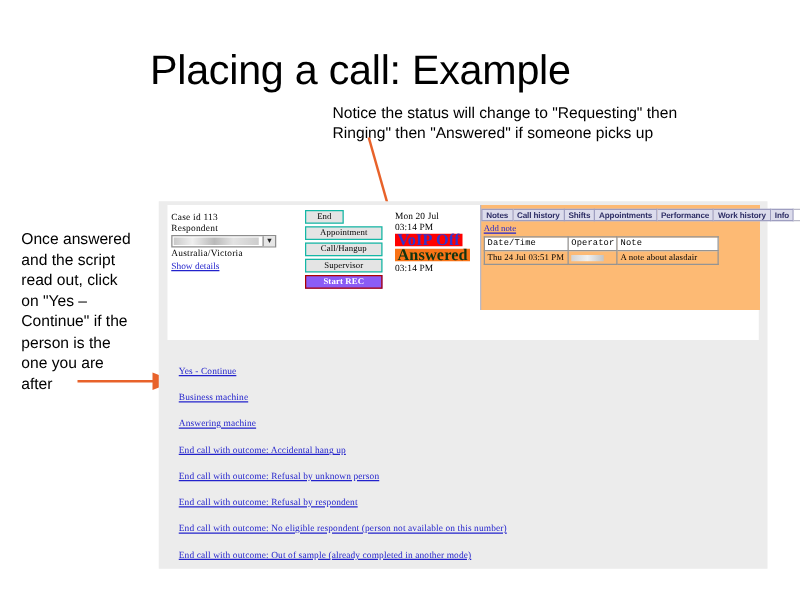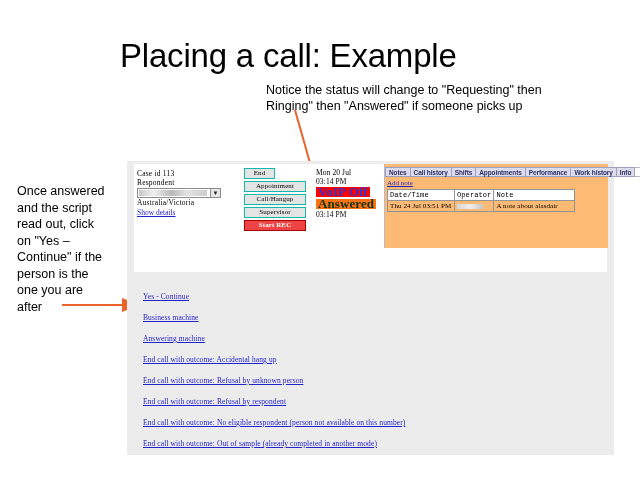--- a/index.html
+++ b/index.html
@@ -148,21 +148,21 @@
     font-size: 7px;
     line-height: 9px;
     height: 11px;
     text-align: center;
     margin-bottom: 2px;
     letter-spacing: 0.1px;
   }
   .app-btn.small  { width: 31px; }
   .app-btn.wide   { width: 62px; }
   .app-btn.rec {
-    background: #ef4444;
+    background: #8b5cf6;
     border-color: #aa0000;
     color: #ffffff;
     font-weight: bold;
     text-align: center;
   }
 
   
   #status-column {
     position: absolute;
     left: 182px;

